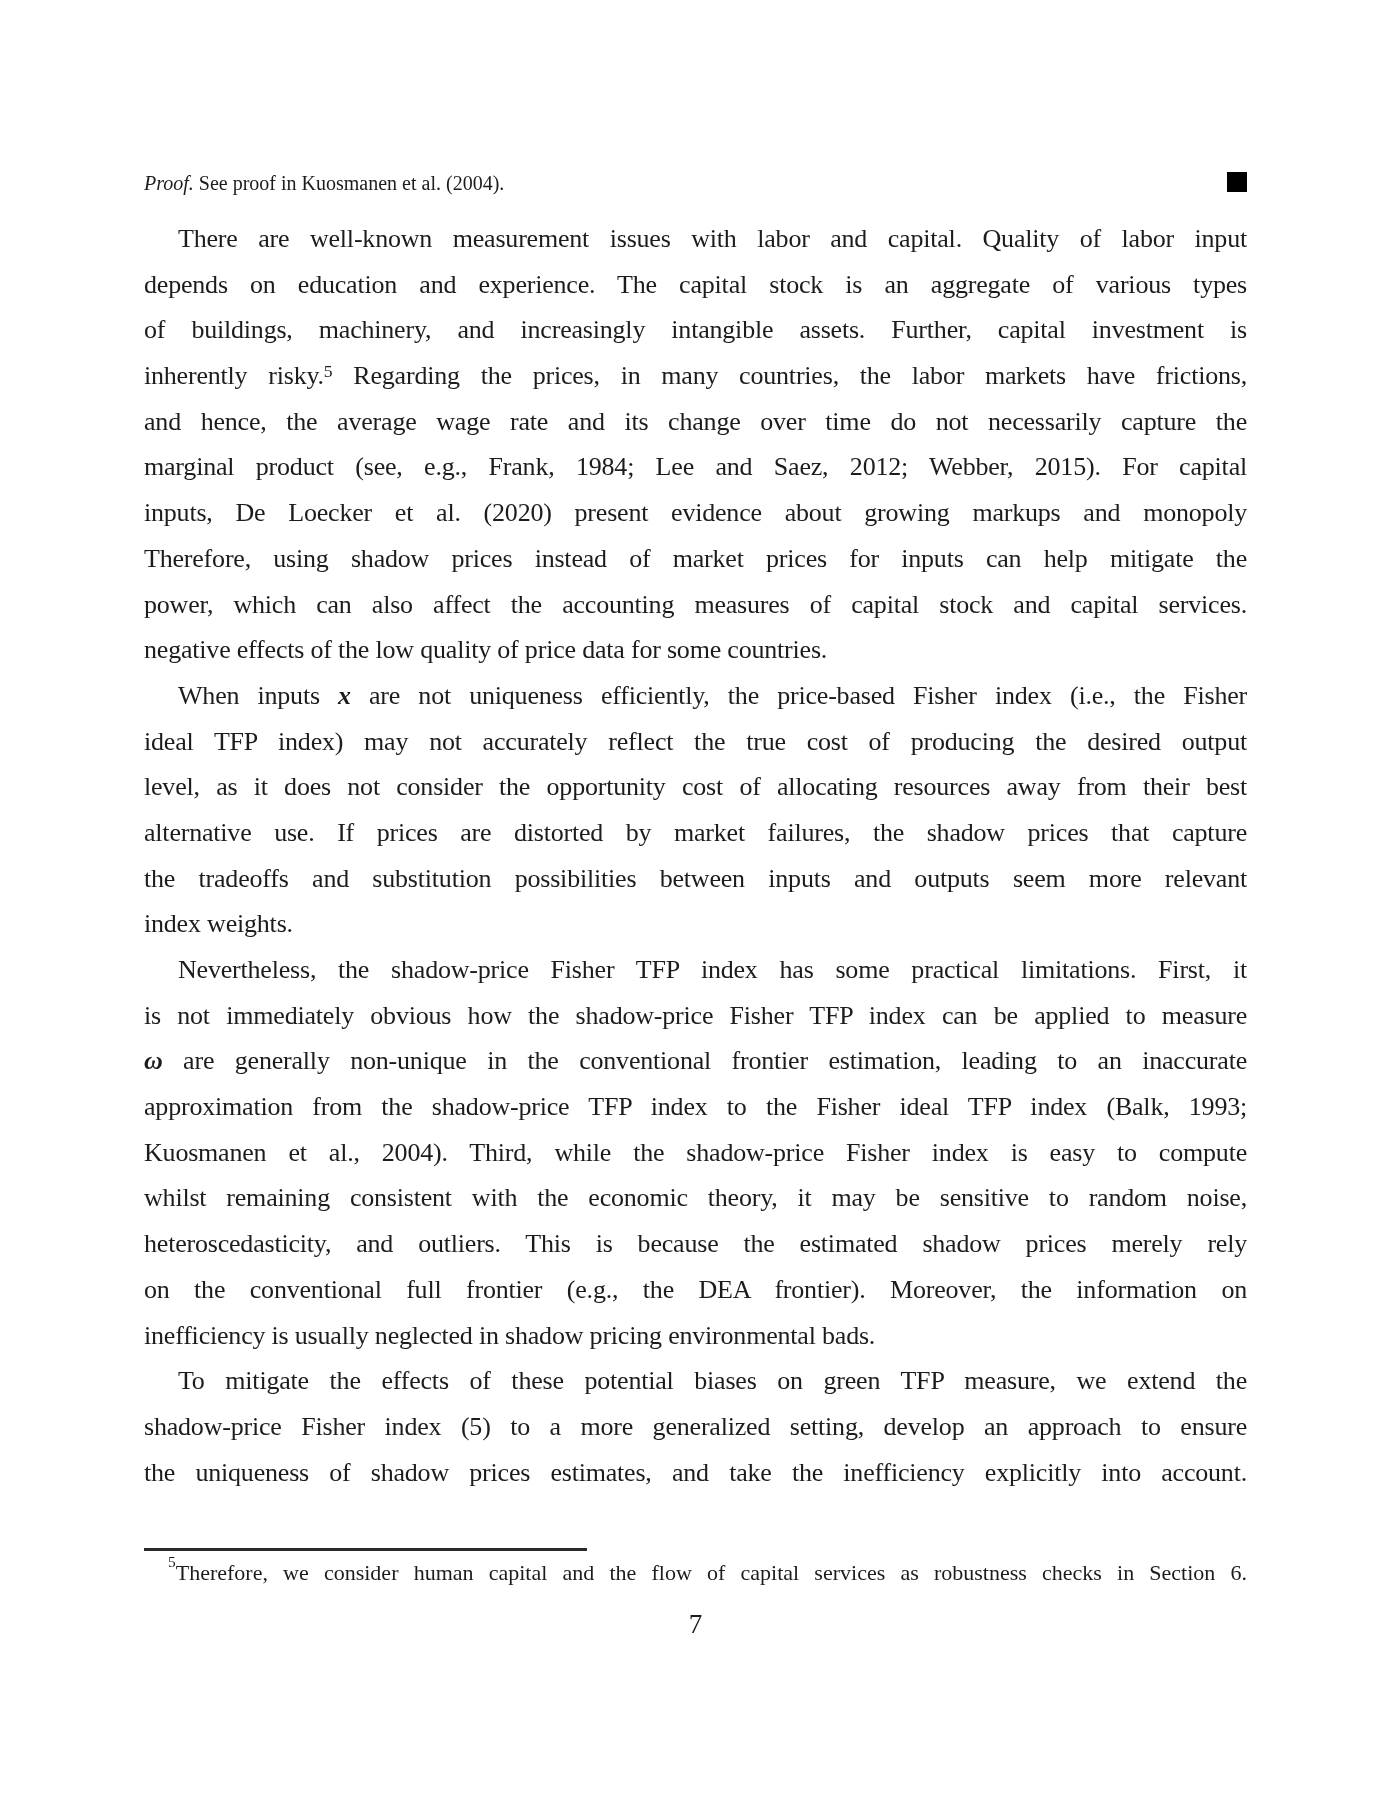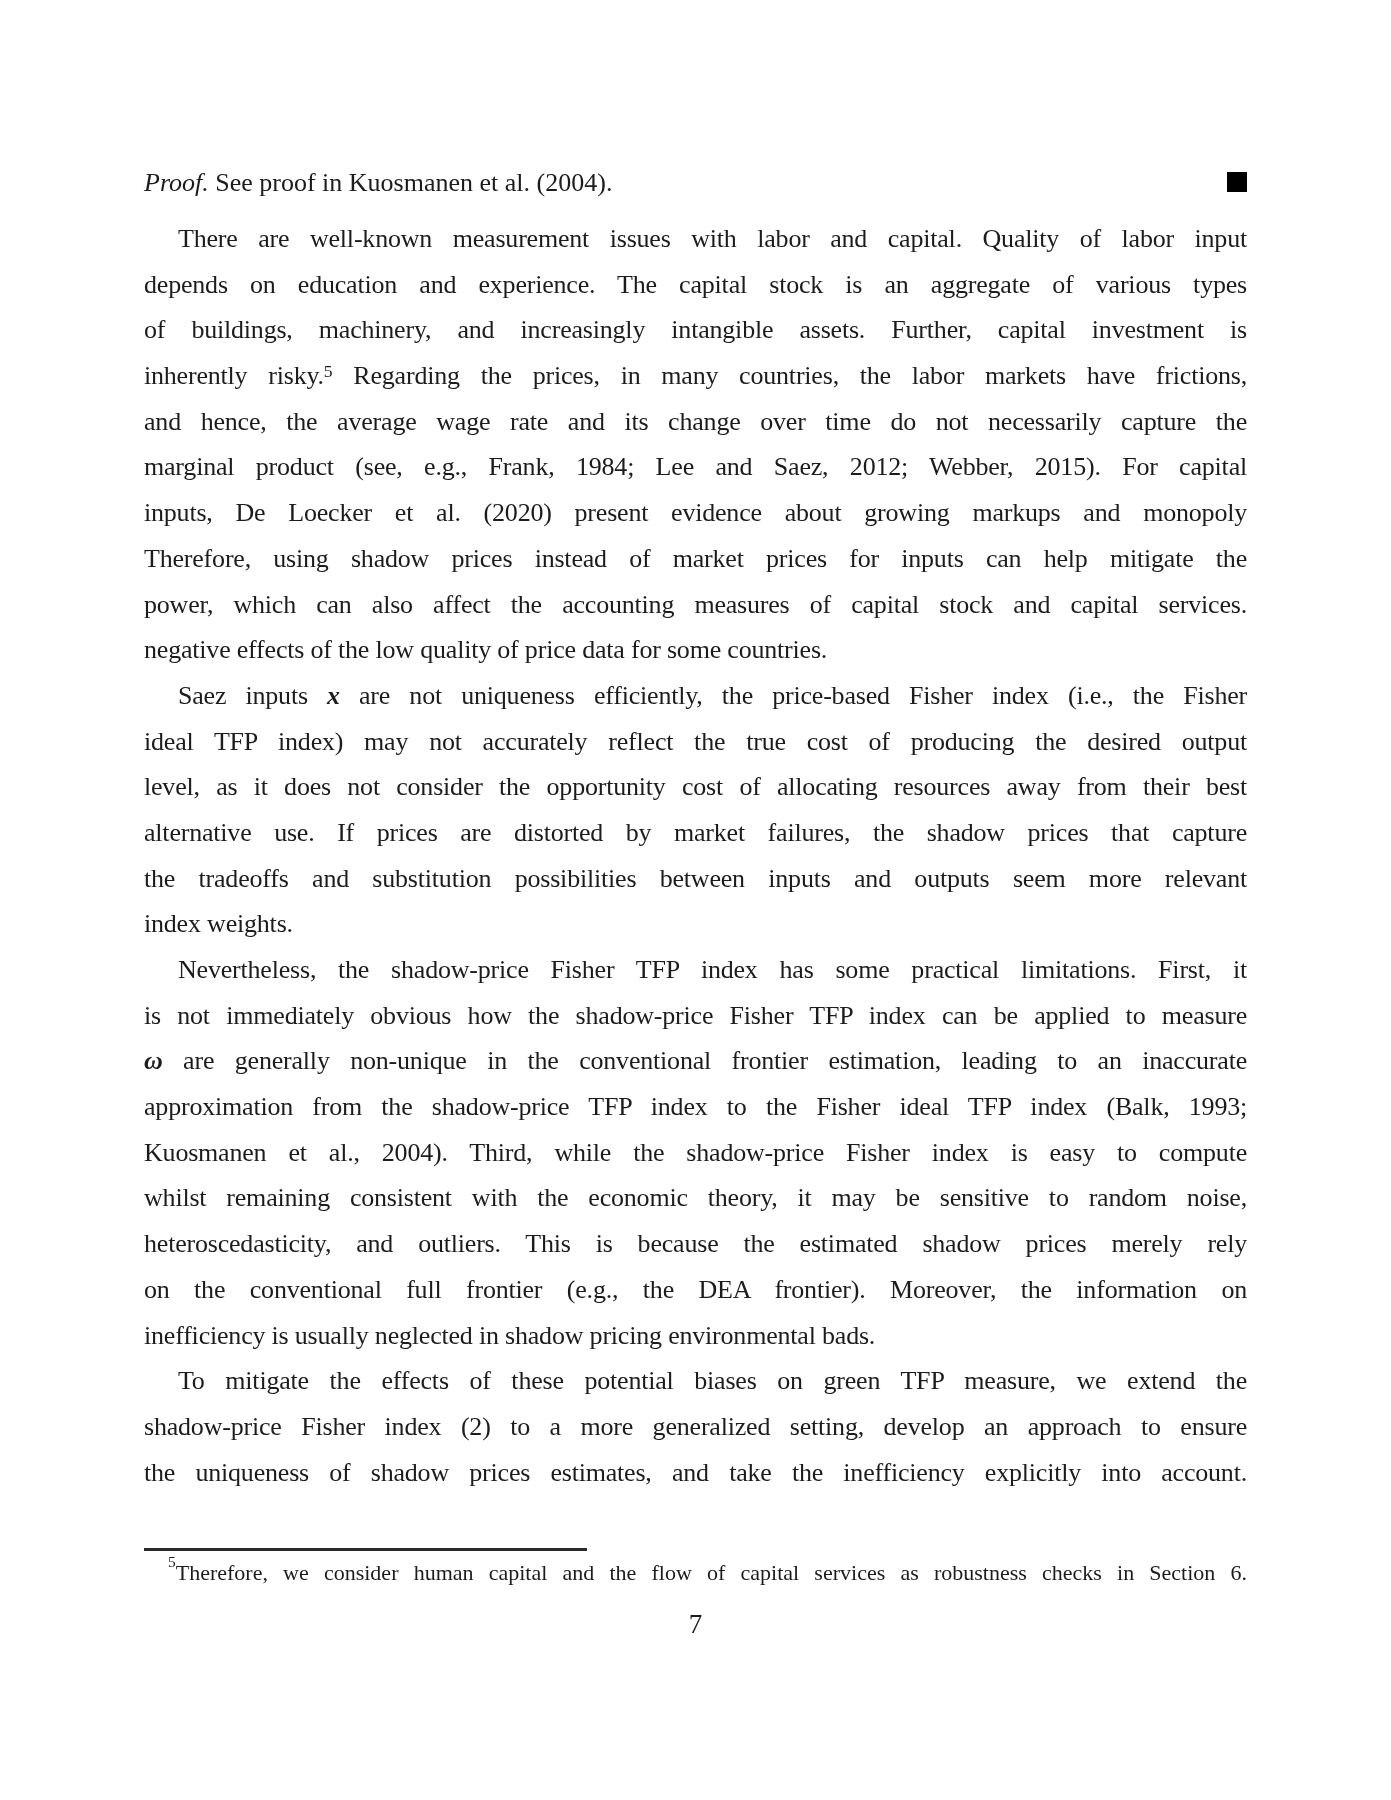--- a/index.html
+++ b/index.html
@@ -6,21 +6,21 @@
   .page {
     position:relative;
     width:1391px; height:1800px;
     background:#ffffff;
     font-family:"Liberation Serif","DejaVu Serif",serif;
     color:#1c1c1c;
     overflow:hidden;
   }
   .proof-line {
     position:absolute; left:144px; top:160px; width:1103px;
-    font-size:26px; line-height:46px; white-space:nowrap;
+    font-size:20px; line-height:46px; white-space:nowrap;
   }
   .seg-i { font-style:italic; }
   .seg-n { font-style:normal; }
   .seg-m { font-style:italic; font-weight:bold; }
   .seg-sup { font-size:0.68em; position:relative; top:-0.42em; }
   .qed {
     position:absolute; right:0; top:12px;
     width:20px; height:20px; background:#000000;
   }
   .body-paragraphs {
@@ -64,37 +64,37 @@
       <div class="bline first"><span class="seg-n">There are well-known measurement issues with labor and capital. Quality of labor input</span></div>
       <div class="bline"><span class="seg-n">depends on education and experience.  The capital stock is an aggregate of various types</span></div>
       <div class="bline"><span class="seg-n">of buildings, machinery, and increasingly intangible assets.  Further, capital investment is</span></div>
       <div class="bline"><span class="seg-n">inherently risky.</span><span class="seg-sup">5</span><span class="seg-n"> Regarding the prices, in many countries, the labor markets have frictions,</span></div>
       <div class="bline"><span class="seg-n">and hence, the average wage rate and its change over time do not necessarily capture the</span></div>
       <div class="bline"><span class="seg-n">marginal product (see, e.g., Frank, 1984; Lee and Saez, 2012; Webber, 2015).  For capital</span></div>
       <div class="bline"><span class="seg-n">inputs, De Loecker et al. (2020) present evidence about growing markups and monopoly</span></div>
       <div class="bline"><span class="seg-n">Therefore, using shadow prices instead of market prices for inputs can help mitigate the</span></div>
       <div class="bline"><span class="seg-n">power, which can also affect the accounting measures of capital stock and capital services.</span></div>
       <div class="bline lastline"><span class="seg-n">negative effects of the low quality of price data for some countries.</span></div>
-      <div class="bline first"><span class="seg-n">Saez inputs </span><span class="seg-m">x</span><span class="seg-n"> are not uniqueness efficiently, the price-based Fisher index (i.e., the Fisher</span></div>
+      <div class="bline first"><span class="seg-n">When inputs </span><span class="seg-m">x</span><span class="seg-n"> are not uniqueness efficiently, the price-based Fisher index (i.e., the Fisher</span></div>
       <div class="bline"><span class="seg-n">ideal TFP index) may not accurately reflect the true cost of producing the desired output</span></div>
       <div class="bline"><span class="seg-n">level, as it does not consider the opportunity cost of allocating resources away from their best</span></div>
       <div class="bline"><span class="seg-n">alternative use.  If prices are distorted by market failures, the shadow prices that capture</span></div>
       <div class="bline"><span class="seg-n">the tradeoffs and substitution possibilities between inputs and outputs seem more relevant</span></div>
       <div class="bline lastline"><span class="seg-n">index weights.</span></div>
       <div class="bline first"><span class="seg-n">Nevertheless, the shadow-price Fisher TFP index has some practical limitations. First, it</span></div>
       <div class="bline"><span class="seg-n">is not immediately obvious how the shadow-price Fisher TFP index can be applied to measure</span></div>
       <div class="bline"><span class="seg-m">ω</span><span class="seg-n"> are generally non-unique in the conventional frontier estimation, leading to an inaccurate</span></div>
       <div class="bline"><span class="seg-n">approximation from the shadow-price TFP index to the Fisher ideal TFP index (Balk, 1993;</span></div>
       <div class="bline"><span class="seg-n">Kuosmanen et al., 2004).  Third, while the shadow-price Fisher index is easy to compute</span></div>
       <div class="bline"><span class="seg-n">whilst remaining consistent with the economic theory, it may be sensitive to random noise,</span></div>
       <div class="bline"><span class="seg-n">heteroscedasticity, and outliers.  This is because the estimated shadow prices merely rely</span></div>
       <div class="bline"><span class="seg-n">on the conventional full frontier (e.g., the DEA frontier).  Moreover, the information on</span></div>
       <div class="bline lastline"><span class="seg-n">inefficiency is usually neglected in shadow pricing environmental bads.</span></div>
       <div class="bline first"><span class="seg-n">To mitigate the effects of these potential biases on green TFP measure, we extend the</span></div>
-      <div class="bline"><span class="seg-n">shadow-price Fisher index (2) to a more generalized setting, develop an approach to ensure</span></div>
+      <div class="bline"><span class="seg-n">shadow-price Fisher index (5) to a more generalized setting, develop an approach to ensure</span></div>
       <div class="bline"><span class="seg-n">the uniqueness of shadow prices estimates, and take the inefficiency explicitly into account.</span></div>
     </div>
 
   <div class="footnote-rule"></div>
 
   <div class="footnote"><sup>5</sup><span>Therefore, we consider human capital and the flow of capital services as robustness checks in Section 6.</span></div>
 
   <div class="page-number">7</div>
 
 </div>

